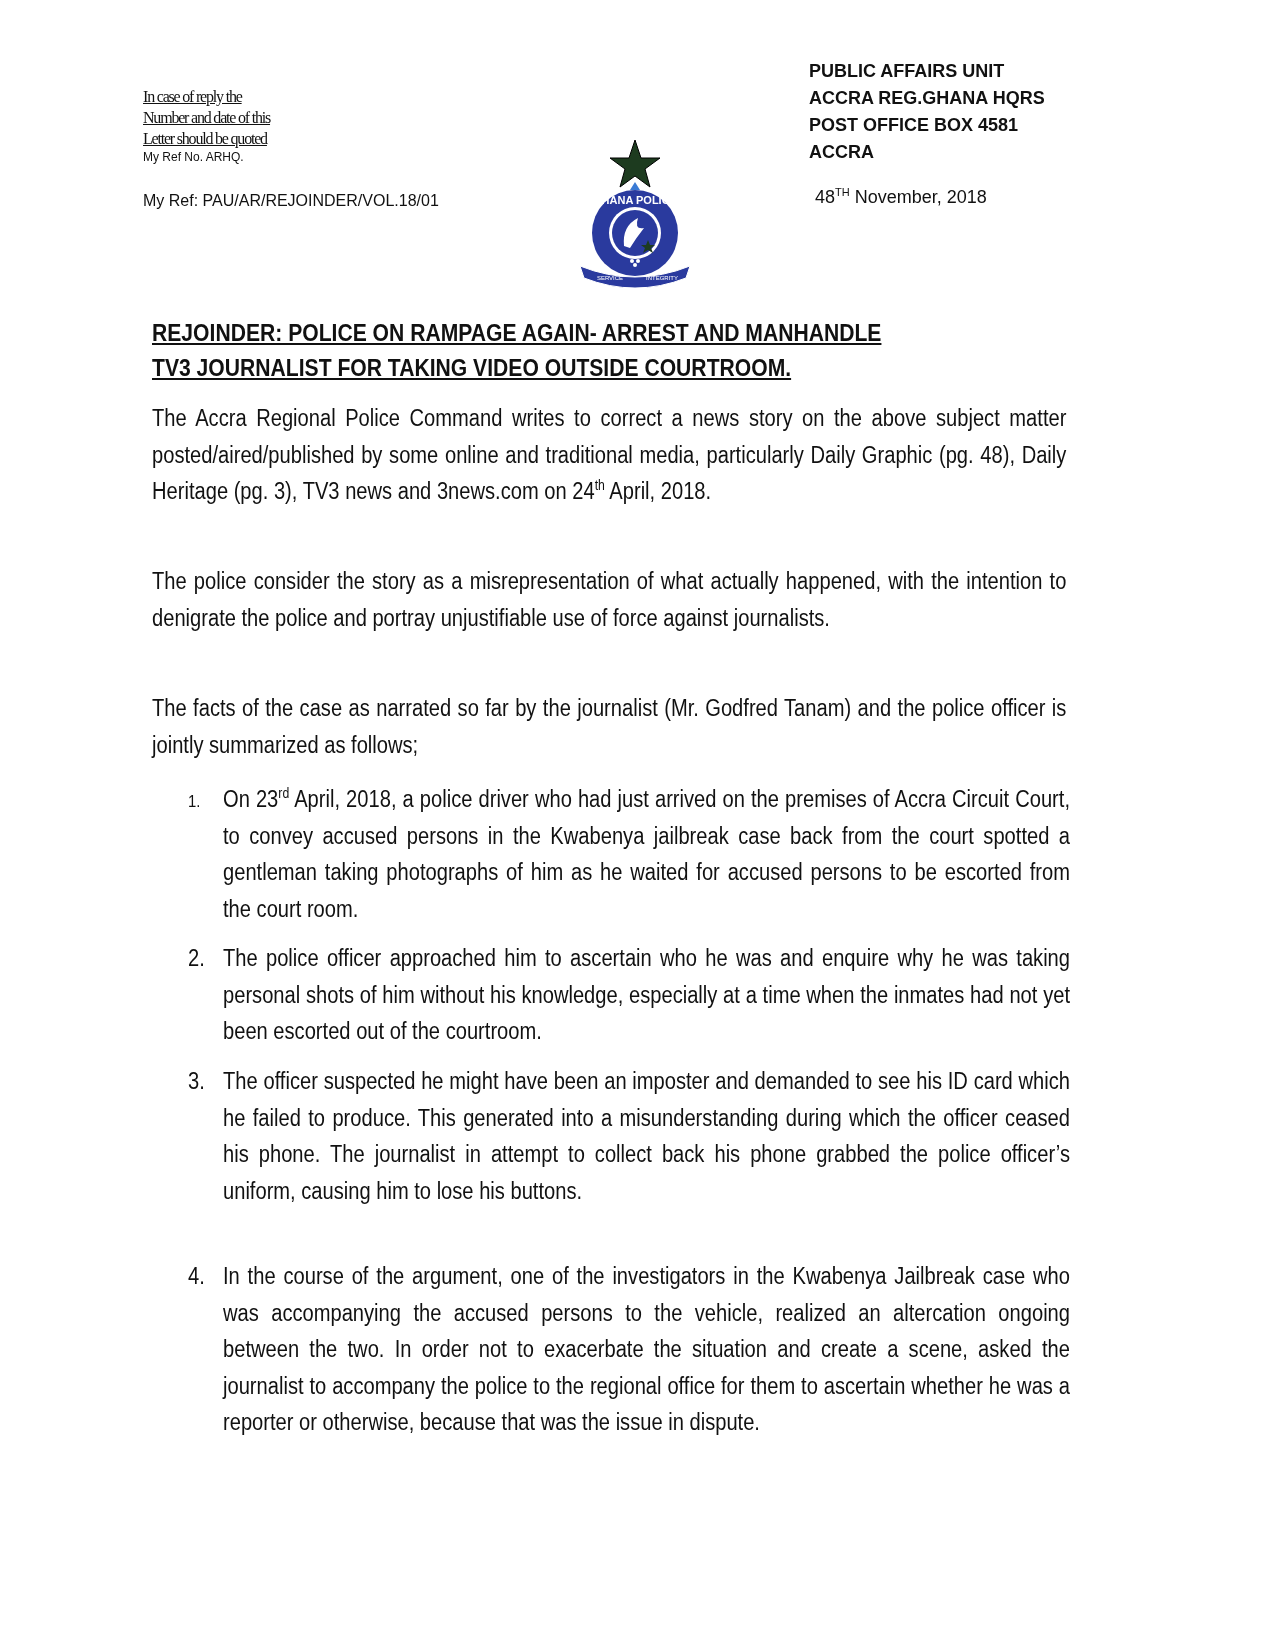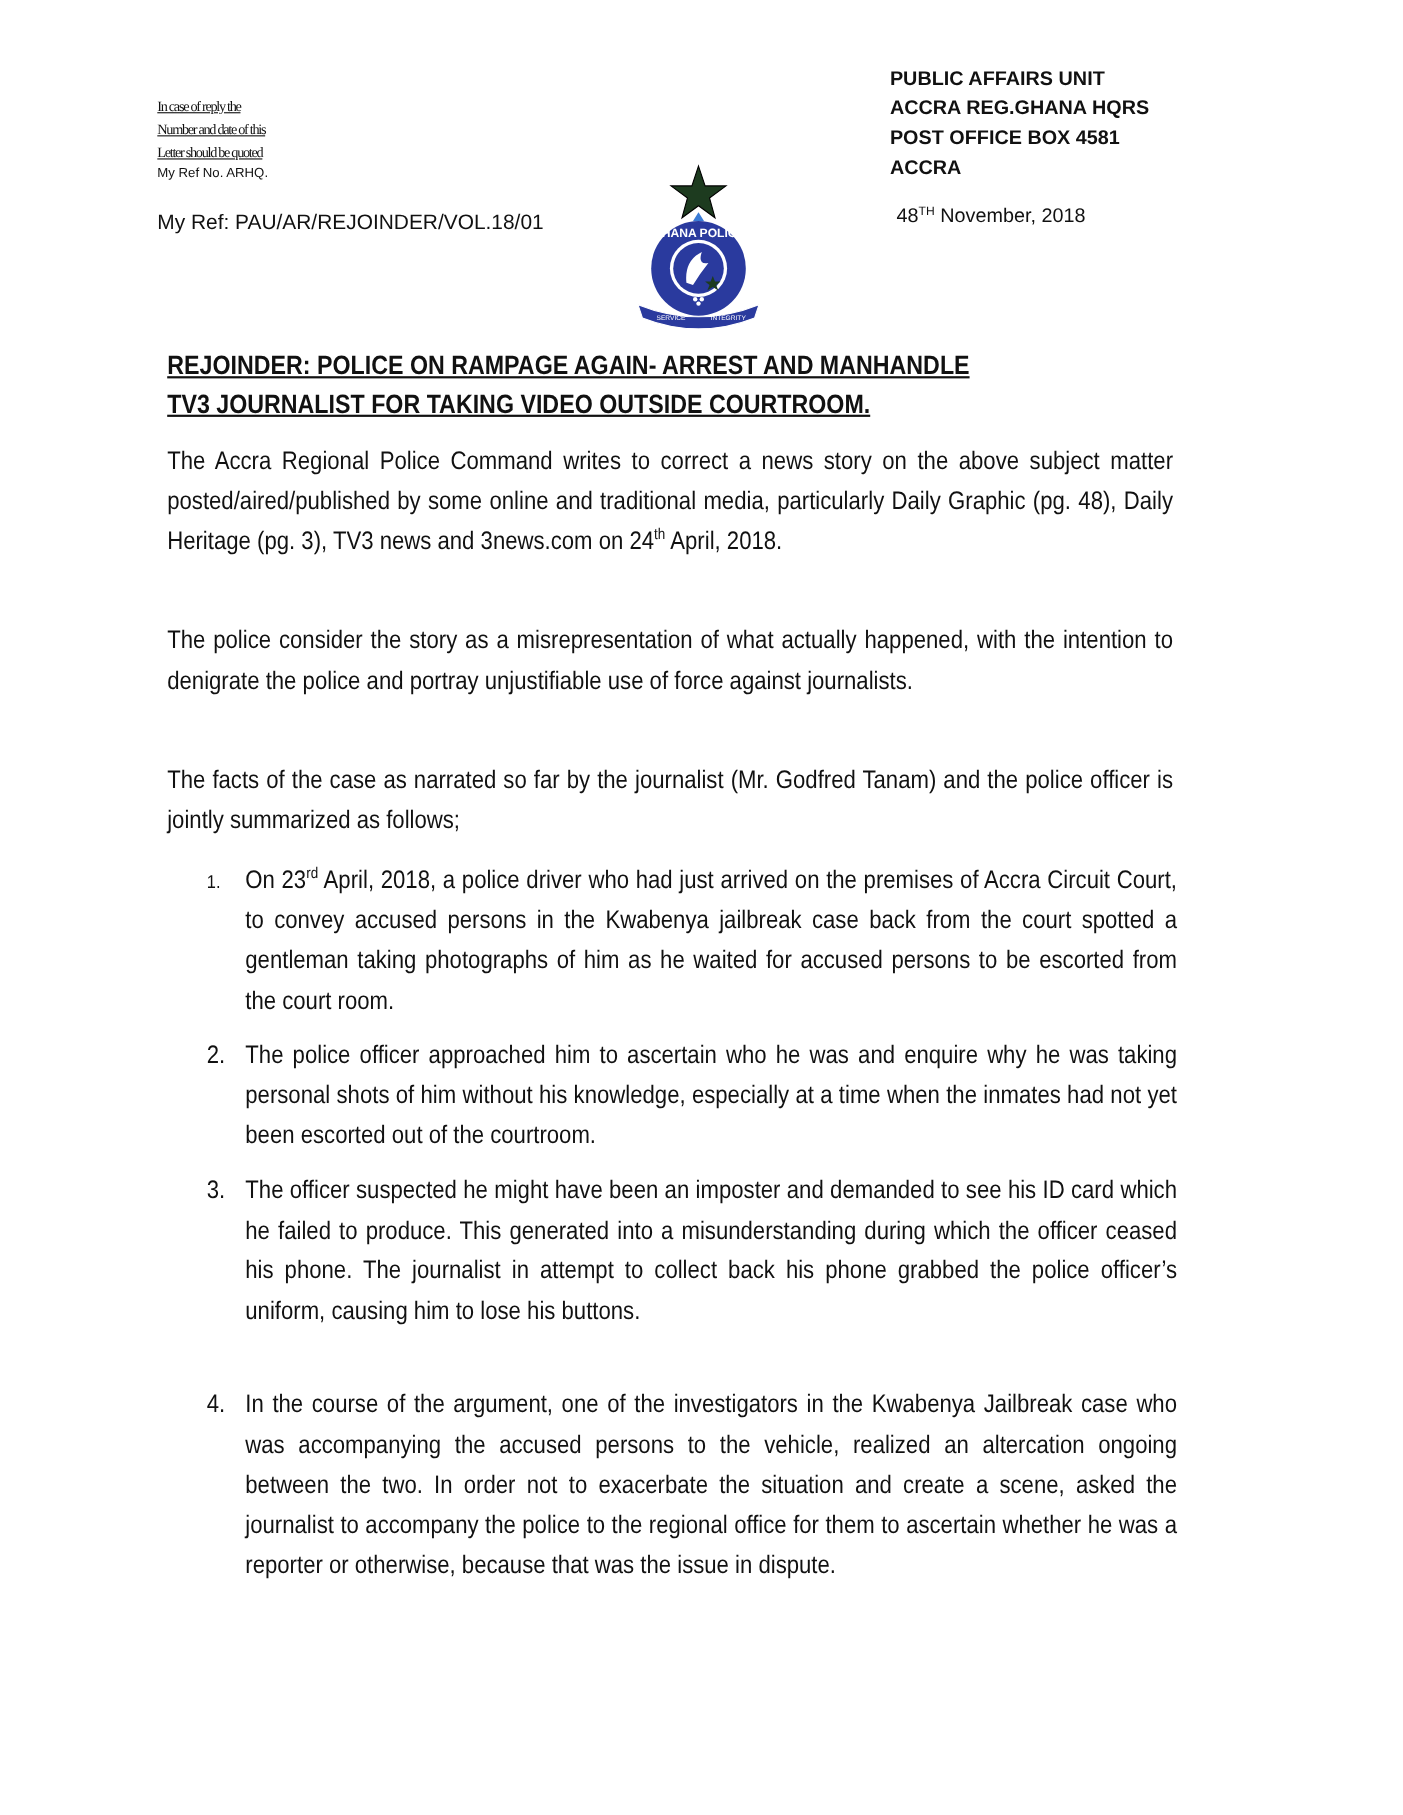--- a/index.html
+++ b/index.html
@@ -1,25 +1,25 @@
 <!DOCTYPE html>
 <html><head>
 <meta charset="utf-8">
 <style>
   html, body { margin:0; padding:0; background:#ffffff; }
   body { width:1275px; height:1650px; position:relative; overflow:hidden; color:#111; }
   .abs { position:absolute; }
-  .ref-block { left:143px; top:86px; font-family:"Liberation Serif", serif; font-size:13px; line-height:21px; letter-spacing:-1.2px; }
+  .ref-block { left:143px; top:86px; font-family:"Liberation Serif", serif; font-size:16px; line-height:21px; letter-spacing:-1.2px; }
   .ref-block .u { text-decoration:underline; }
   .ref-no { left:143px; top:150px; font-family:"Liberation Sans", sans-serif; font-size:12px; }
-  .my-ref { left:143px; top:192px; font-family:"Liberation Sans", sans-serif; font-size:19px; }
+  .my-ref { left:143px; top:192px; font-family:"Liberation Sans", sans-serif; font-size:16px; }
   .address { left:809px; top:58px; font-family:"Liberation Sans", sans-serif; font-weight:bold; font-size:18px; line-height:27px; }
   .date { left:815px; top:186px; font-family:"Liberation Sans", sans-serif; font-size:18px; }
   .date sup { font-size:11px; }
-  .logo { left:560px; top:149px; width:150px; height:150px; }
+  .logo { left:560px; top:138px; width:150px; height:150px; }
   .title { left:152px; top:315px; width:930px; font-family:"Liberation Sans", sans-serif; font-weight:bold; font-size:24px; line-height:35px; text-decoration:underline; transform:scaleX(0.88); transform-origin:left top; white-space:nowrap; }
   .body-text { font-family:"Liberation Sans", sans-serif; font-size:23px; line-height:36.5px; color:#111; }
   .para { left:152px; width:1045px; transform:scaleX(0.875); transform-origin:left top; text-align:justify; }
   .para sup, .li sup { font-size:14px; line-height:0; }
   .li-num { font-family:"Liberation Sans", sans-serif; font-size:23px; }
   .li { left:223px; width:968px; transform:scaleX(0.875); transform-origin:left top; text-align:justify; }
   .num { transform:scaleX(0.875); transform-origin:left top; }
 </style>
 </head>
 <body>

